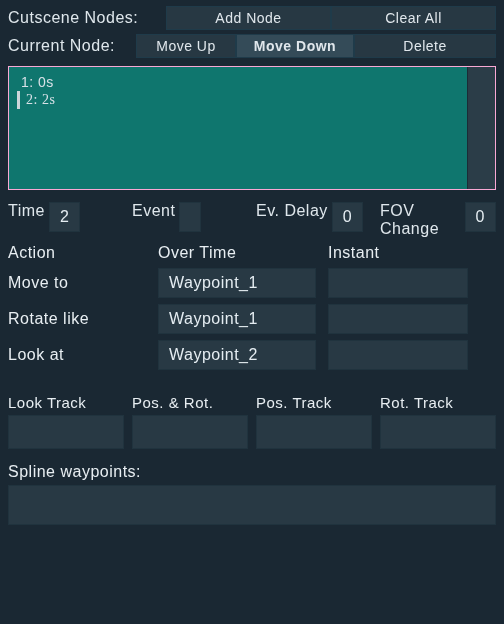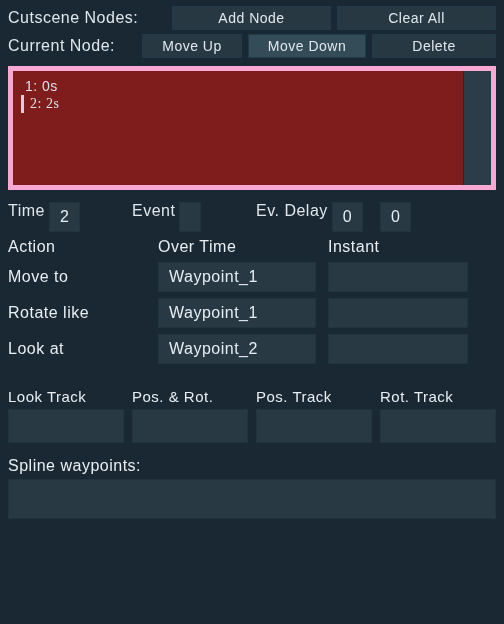--- a/index.html
+++ b/index.html
@@ -7,38 +7,38 @@
     background: #1a2833;
     color: #e8eef2;
     font-family: "Arial", sans-serif;
     font-size: 15px;
     width: 504px;
     height: 624px;
     overflow: hidden;
     letter-spacing: 0.5px;
   }
   .panel { padding: 6px 8px; }
-  .row { display: flex; align-items: center; gap: 6px; margin-bottom: 4px; }
+  .row { display: flex; align-items: center; margin-bottom: 4px; }
   .label { color: #dfe7ec; font-size: 16px; }
   .btn {
     background: #273843;
     border: 1px solid #1f3b4a;
     color: #e0e7ec;
     height: 24px;
     display: flex;
     align-items: center;
     justify-content: center;
     font-size: 14px;
     cursor: pointer;
     flex: 1;
   }
-  .btn.active { background: #344b58; }
+  .btn.active { background: #344b58; font-weight: bold; }
   .nodelist {
-    background: #7f1d1d;
-    border: 5px solid #f9a8d4;
+    background: #0f766e;
+    border: 1px solid #f9a8d4;
     height: 124px;
     margin: 8px 0 12px 0;
     padding: 6px 8px;
     position: relative;
   }
   .nodelist .scroll-gutter {
     position: absolute; right: 0; top: 0; bottom: 0; width: 28px;
     background: #2b3d48; border-left: 1px solid #1b2c36;
   }
   .node-item { font-size: 14px; color: #d8e1e7; padding: 1px 4px; }
@@ -115,20 +115,21 @@
     </div>
     <div class="fieldcol">
       <div class="flabel">Event</div>
       <div class="input"></div>
     </div>
     <div class="fieldcol">
       <div class="flabel">Ev. Delay</div>
       <div class="input">0</div>
     </div>
     <div class="fieldcol">
+      <div class="flabel">FOV Change</div>
       <div class="input">0</div>
     </div>
   </div>
 
   <div class="gridhead">
     <div class="col-a">Action</div>
     <div class="col-b">Over Time</div>
     <div class="col-c">Instant</div>
   </div>
 

